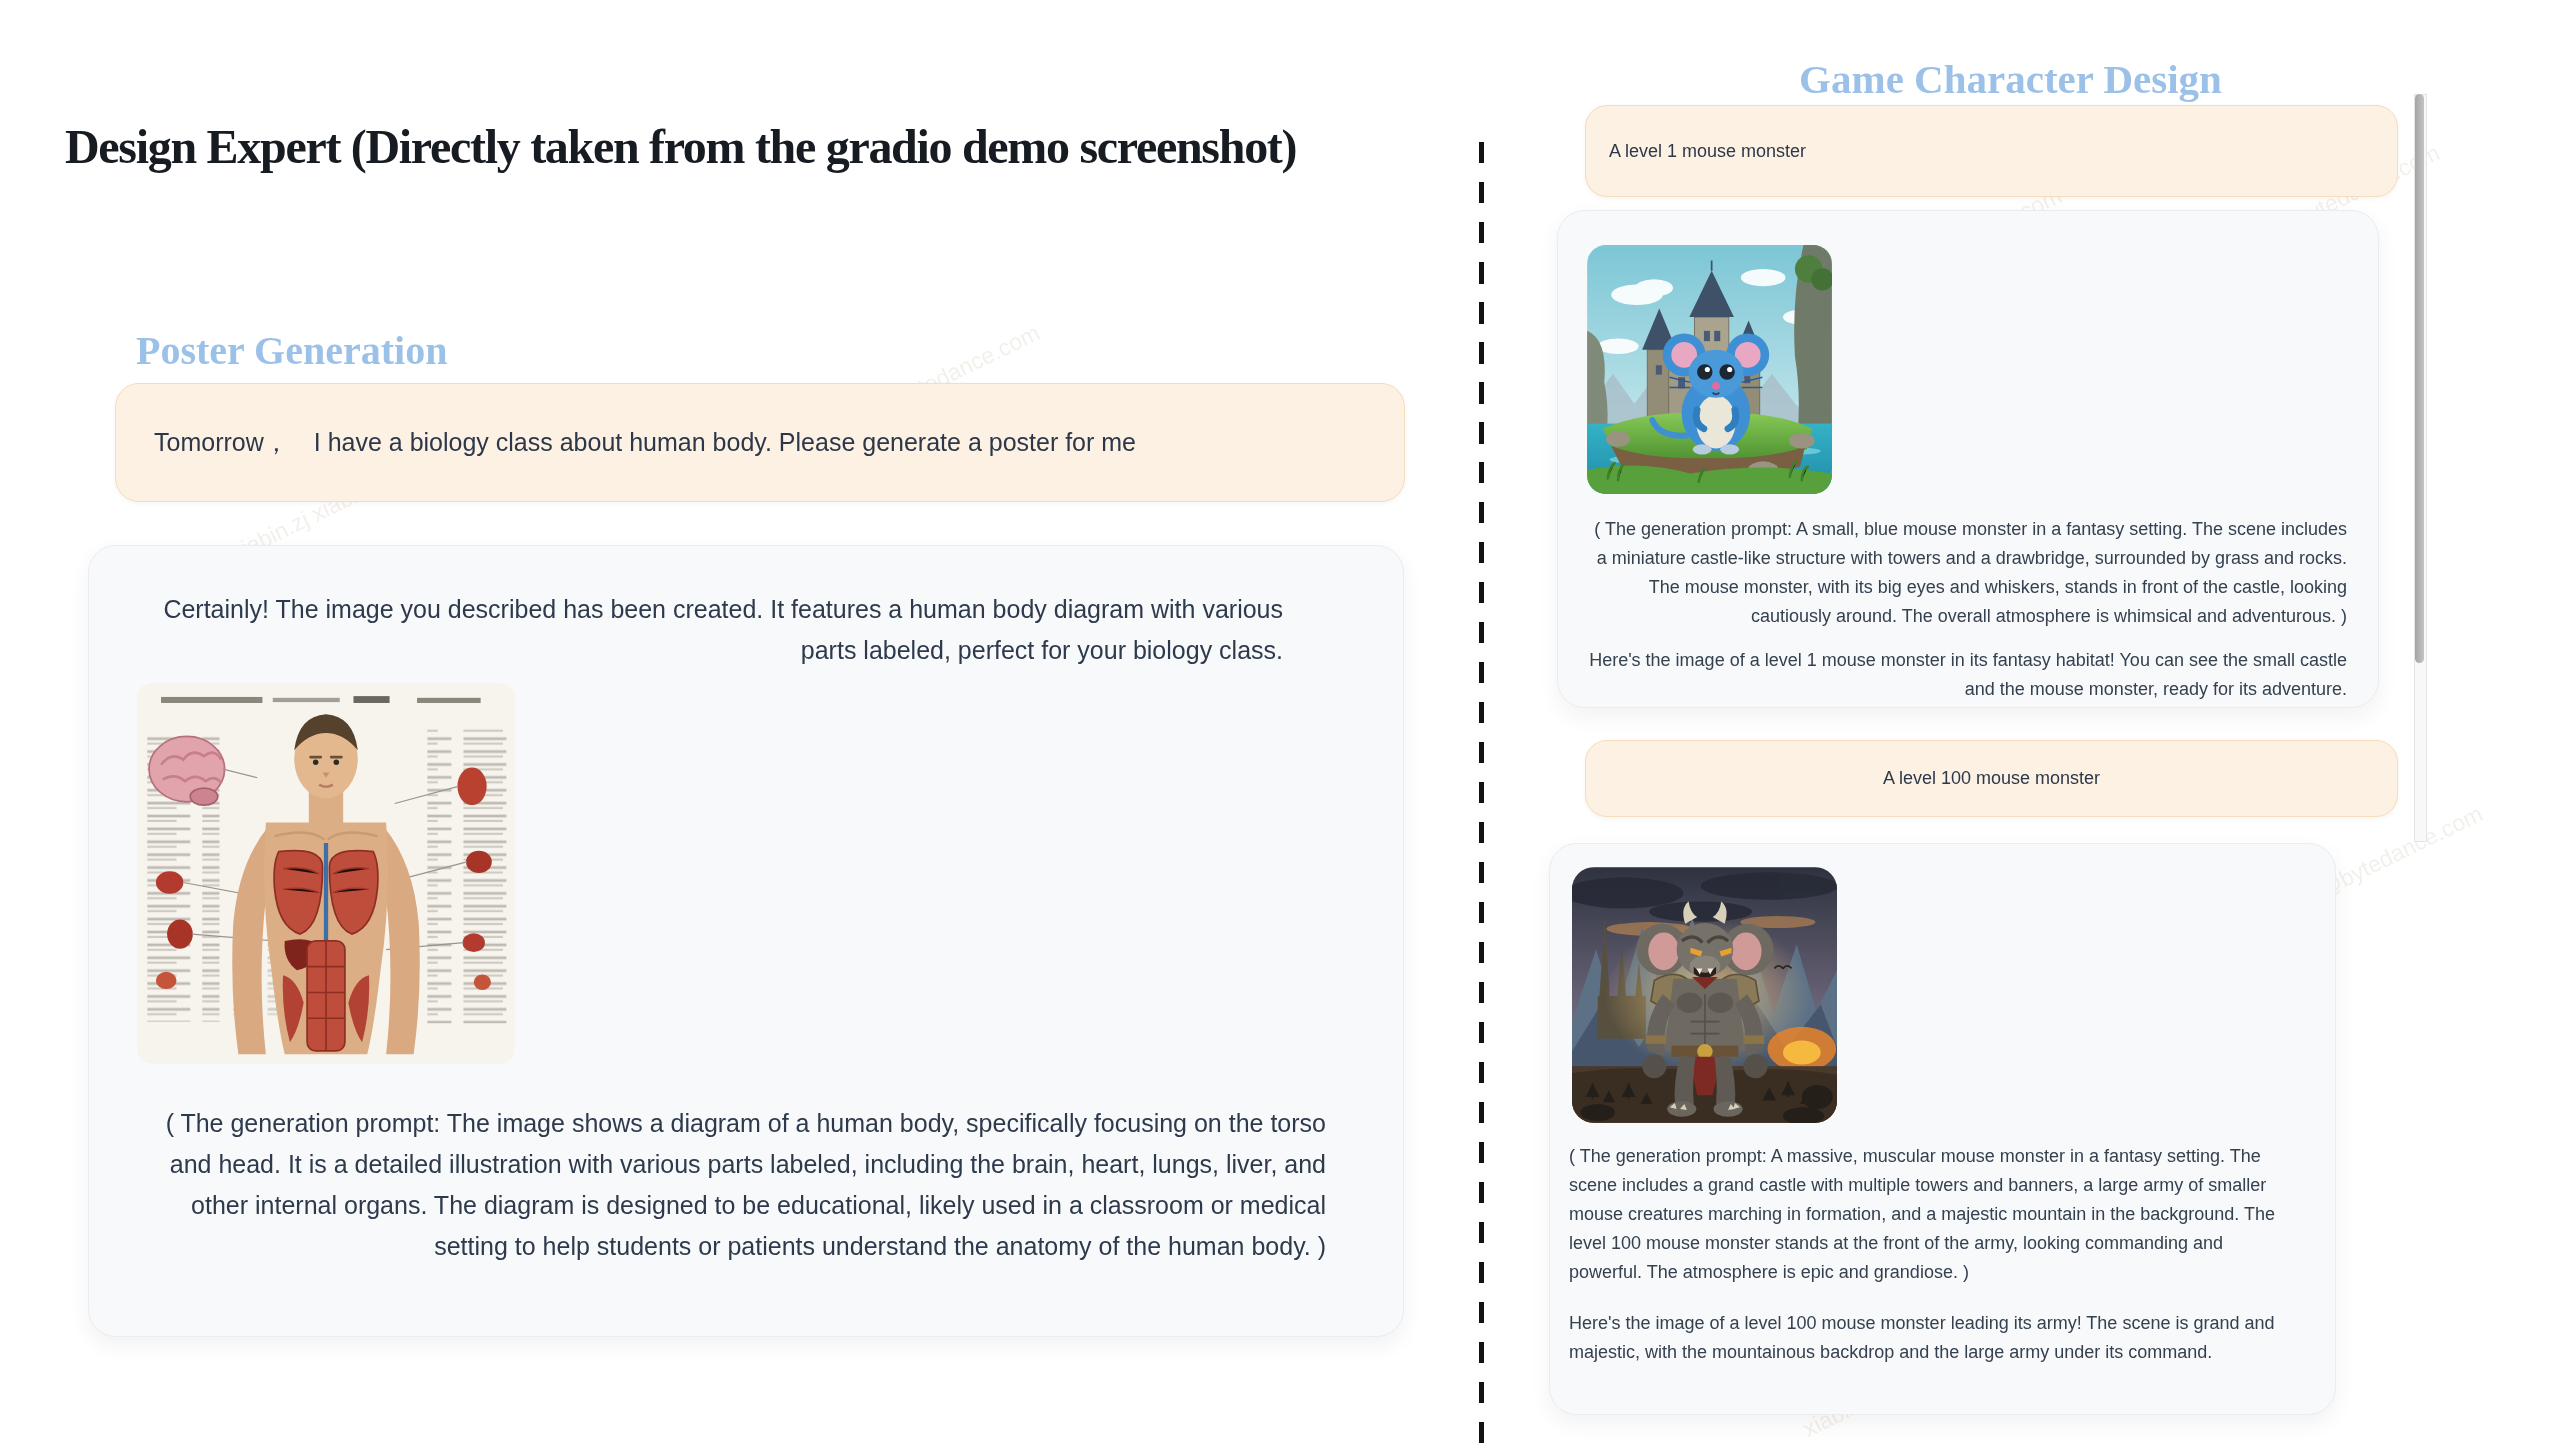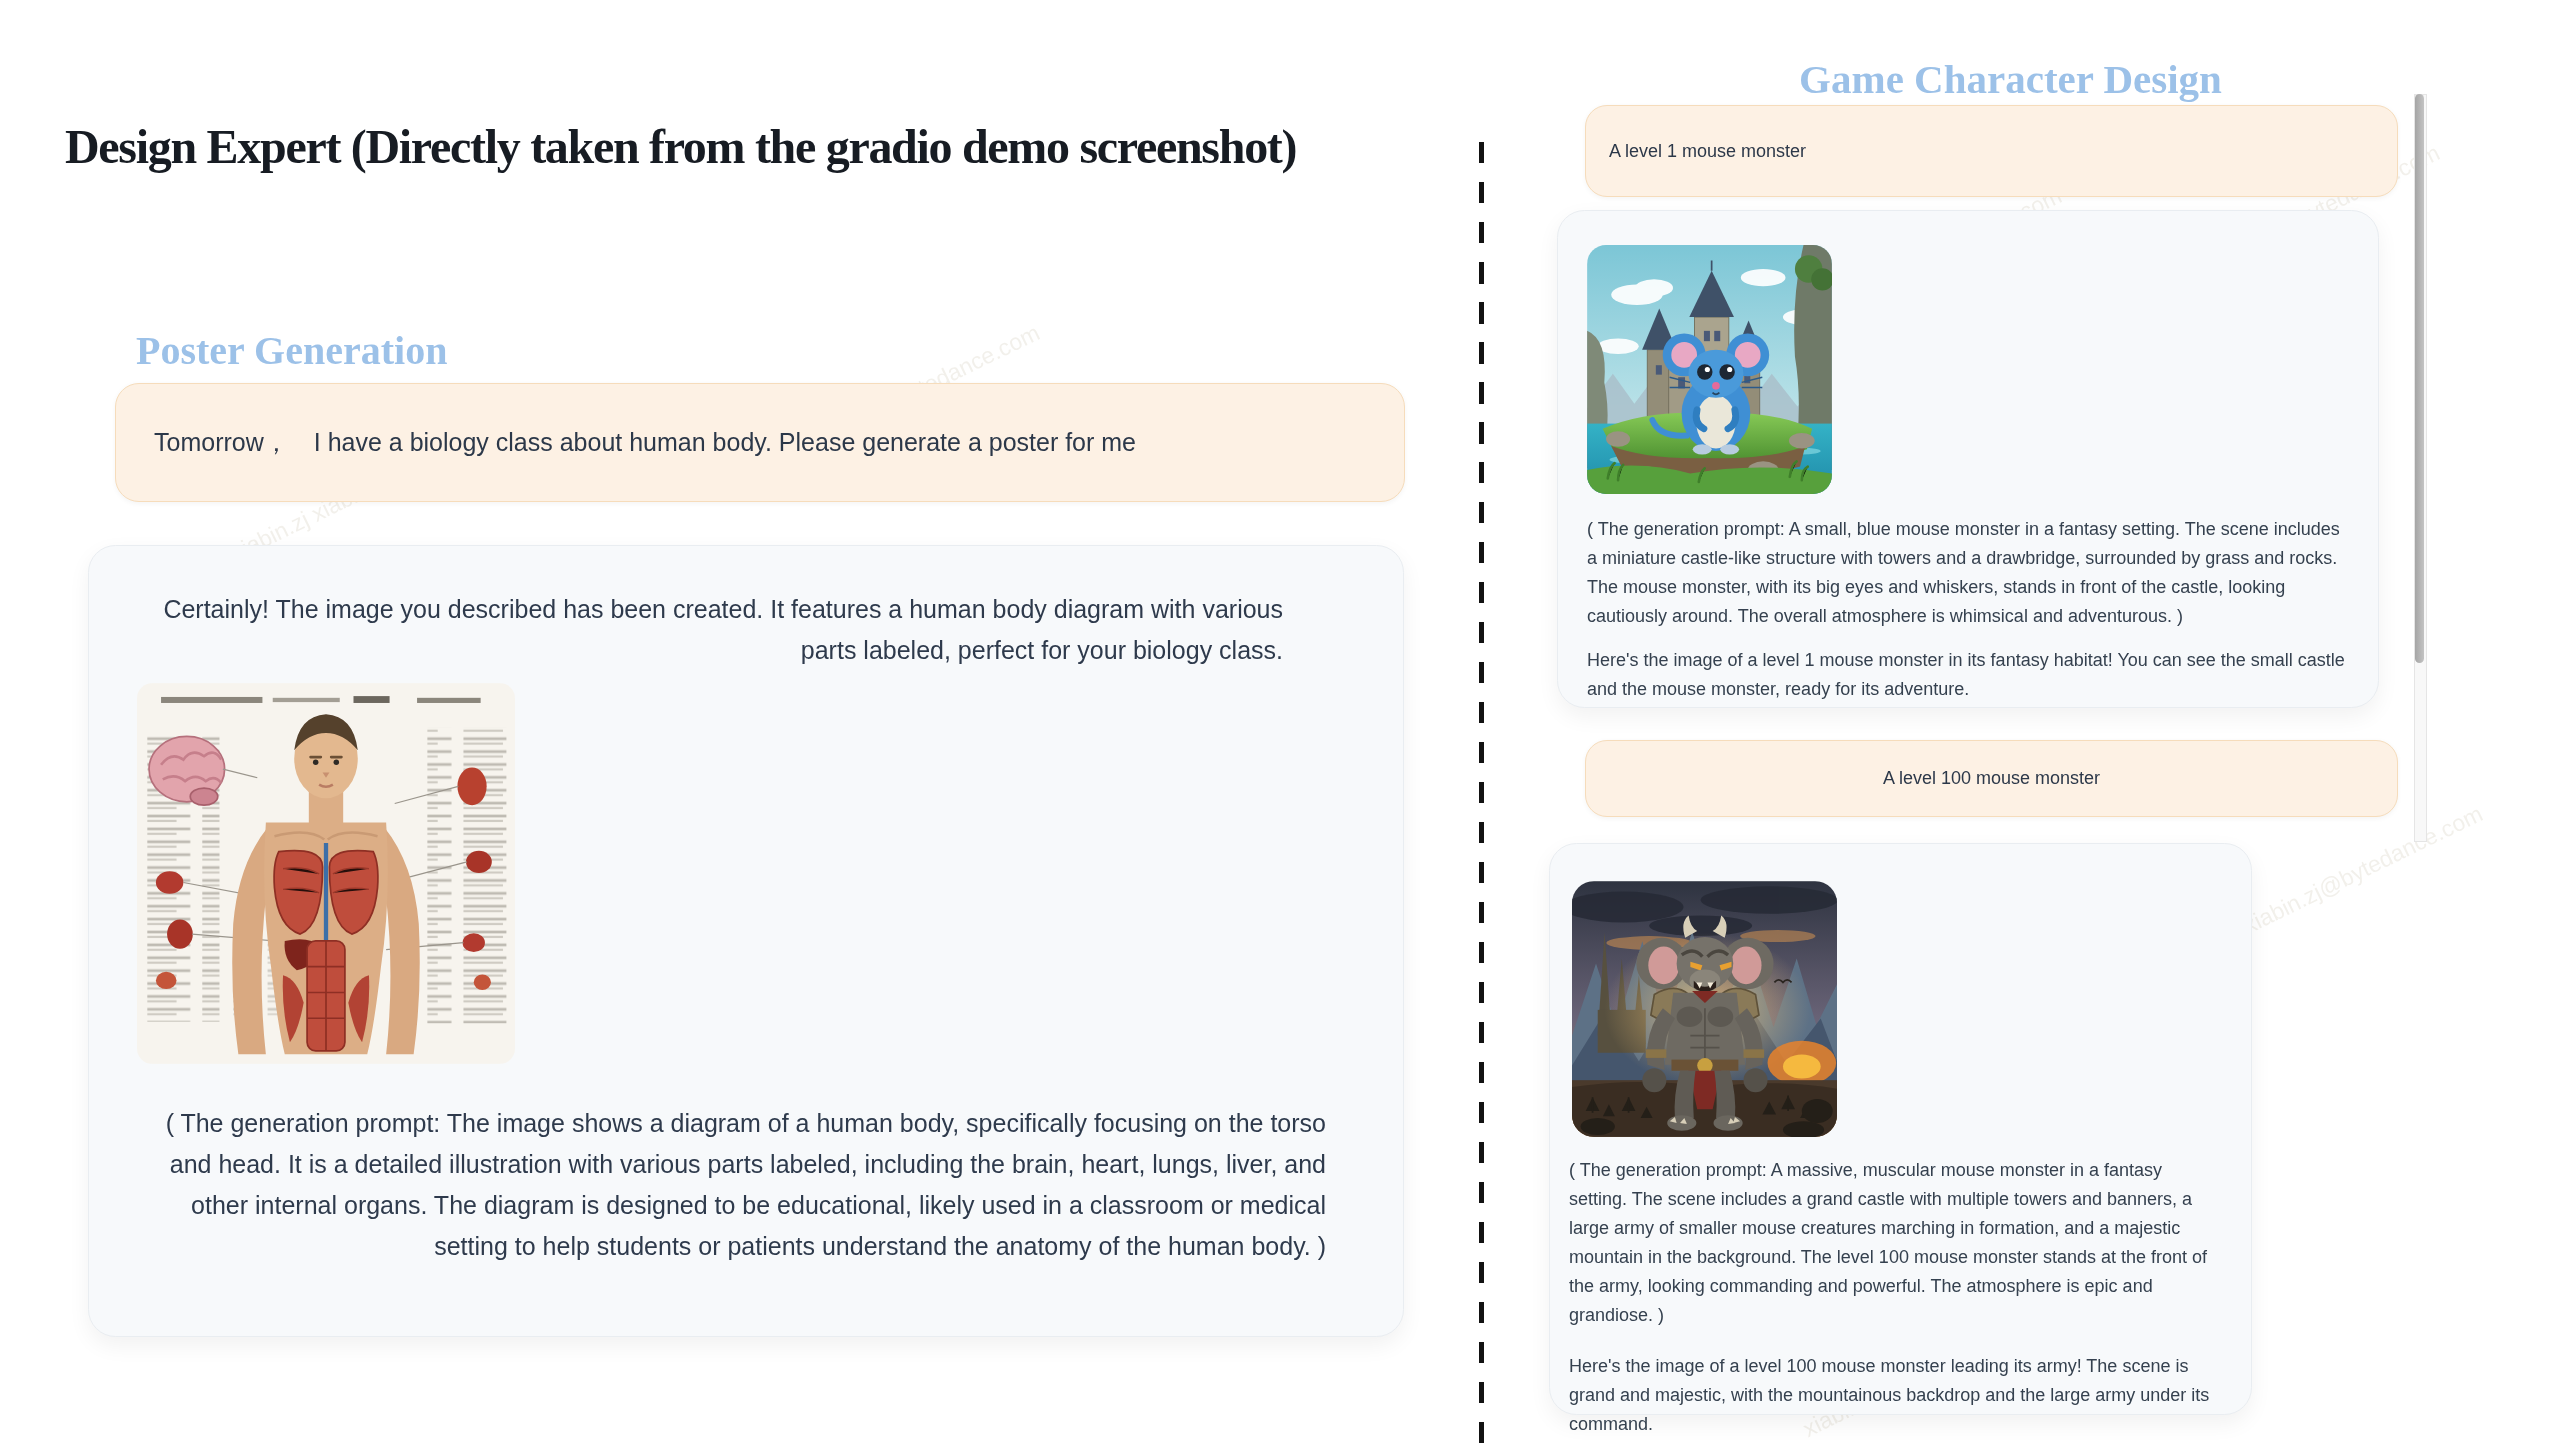--- a/index.html
+++ b/index.html
@@ -35,22 +35,22 @@
     background:#f7f9fb;border:0.9px solid #e9edf1;border-radius:27.5px;
     box-shadow:0 8.6px 22px rgba(0,0,0,.055);box-sizing:border-box;
   }
   .card-left{left:88px;top:545px;width:1316px;height:792px;padding:43px 38px 0 34px;text-align:right;}
   .card-left p{margin:0;font-size:25px;line-height:41px;color:#2e3a4c;}
   .card-left .p1{max-width:1160px;}
   .card-left .p2{margin-top:39px;max-width:1203px;}
   .img-frame{display:block;border-radius:15.5px;overflow:hidden;line-height:0;}
   .anatomy-frame{margin:12px 0 0 13.7px;width:378px;height:381px;}
 
-  .card-r1{left:1557px;top:210px;width:822px;height:498px;padding:34px 31px 0 29px;}
-  .card-r2{left:1549px;top:843px;width:703px;height:572px;padding:37px 38px 0 19px;}
+  .card-r1{left:1557px;top:210px;width:822px;height:498px;padding:34px 31px 0 29px;text-align:right;}
+  .card-r2{left:1549px;top:843px;width:787px;height:572px;padding:23px 38px 0 19px;}
   .card-r1 p,.card-r2 p{margin:0;font-size:18px;line-height:29px;color:#35414f;}
   .card-r1 .prompt{margin-top:20.6px;max-width:766px;}
   .card-r1 .reply{margin-top:15.5px;max-width:766px;}
   .card-r2 .prompt{margin-top:19px;max-width:816px;margin-left:0px;}
   .card-r2 .reply{margin-top:22px;max-width:816px;}
   .mouse1-frame{width:245px;height:249px;border-radius:19px;}
   .mouse100-frame{width:265px;height:256px;border-radius:22px;margin-left:3.4px;}
 
   
   .divider{

